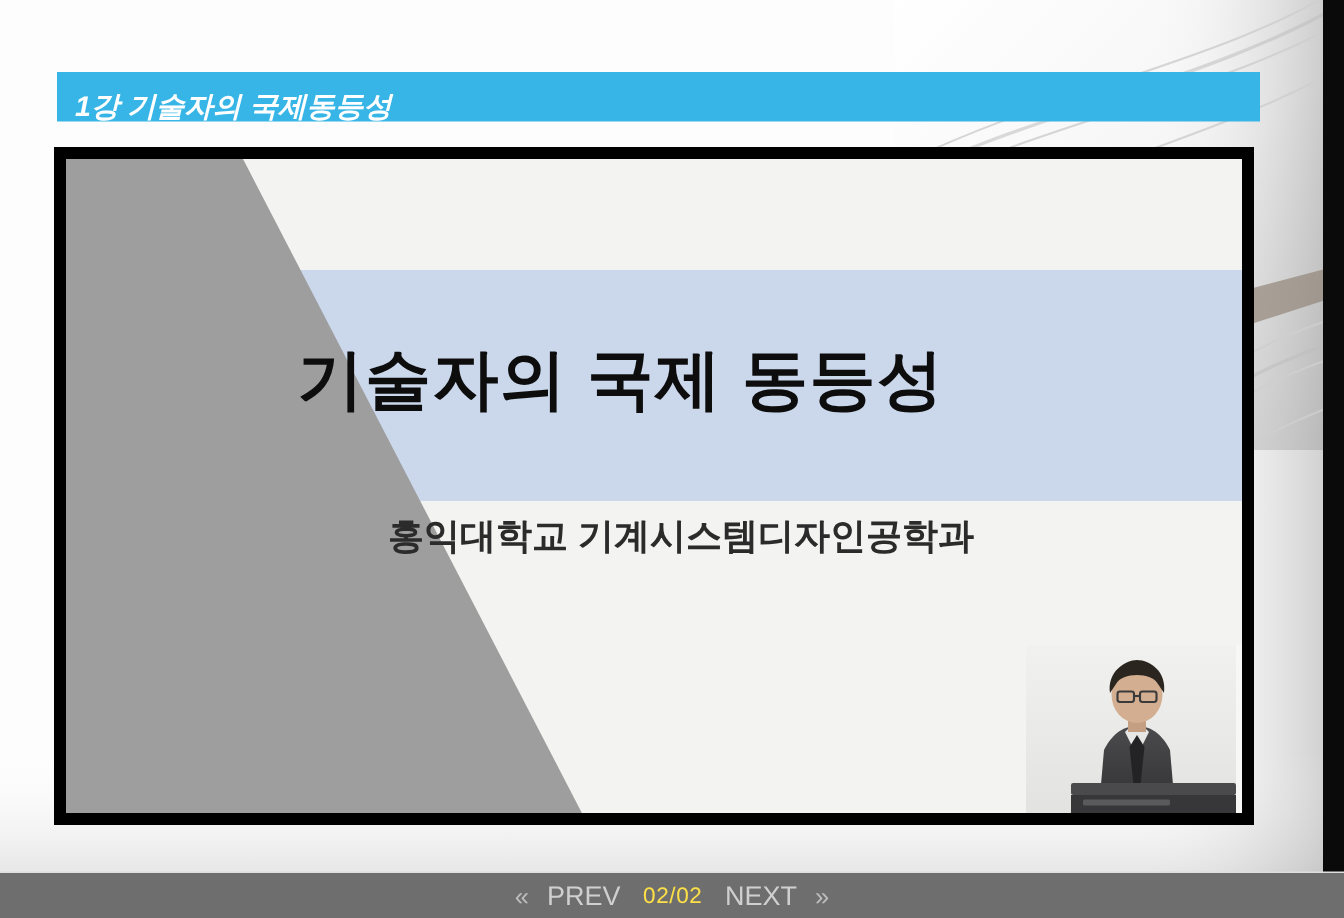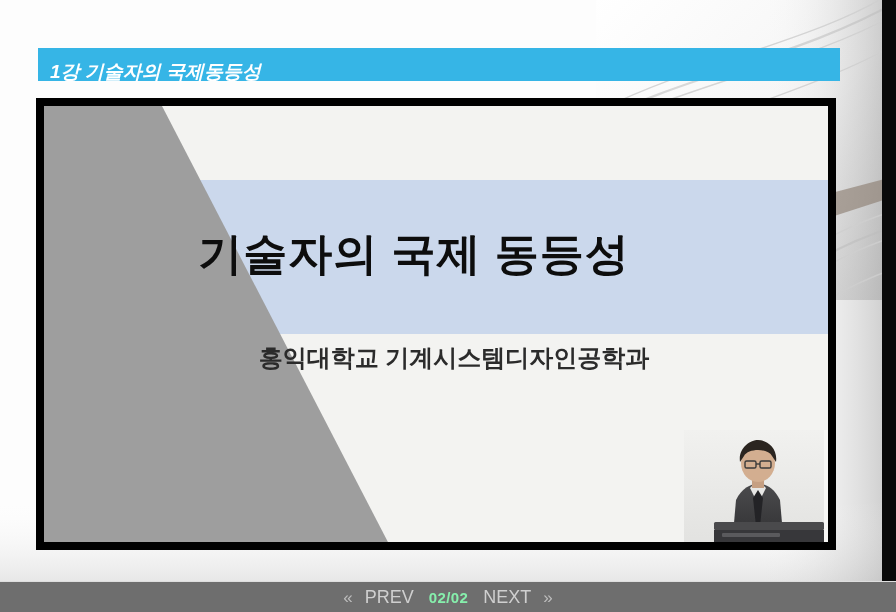--- a/index.html
+++ b/index.html
@@ -177,22 +177,22 @@
     user-select: none;
   }
   .nav-chevron {
     font-size: 17px;
     color: #bdbdbd;
     padding: 0 5px;
     line-height: 1;
   }
   .nav-counter {
     font-size: 15px;
-    font-weight: bold;
-    color: #86efac;
+    font-weight: normal;
+    color: #fde047;
     padding: 0 8px;
     line-height: 1;
     letter-spacing: 0.4px;
     text-align: center;
   }
   
   .nav-topline {
     position: absolute;
     left: 0;
     bottom: 30px;

